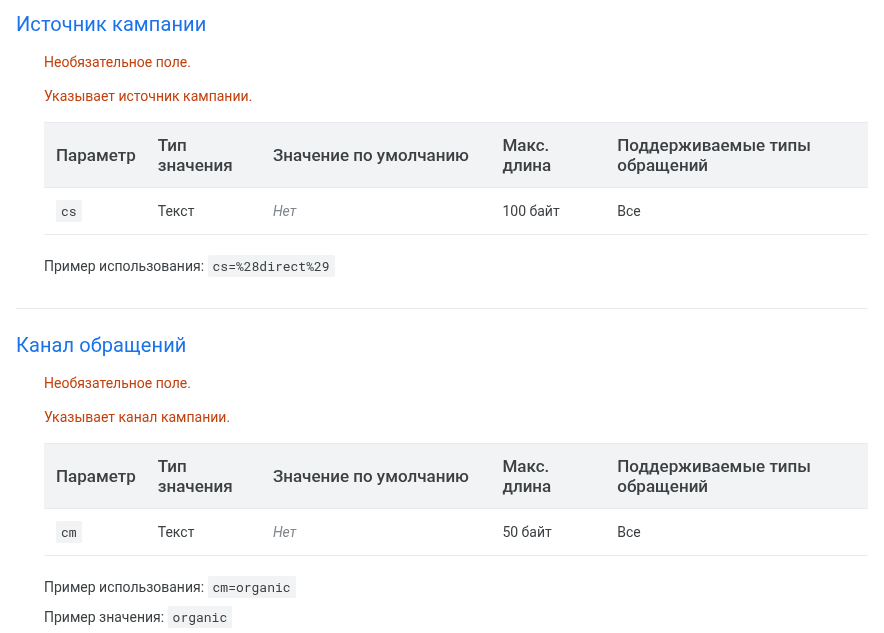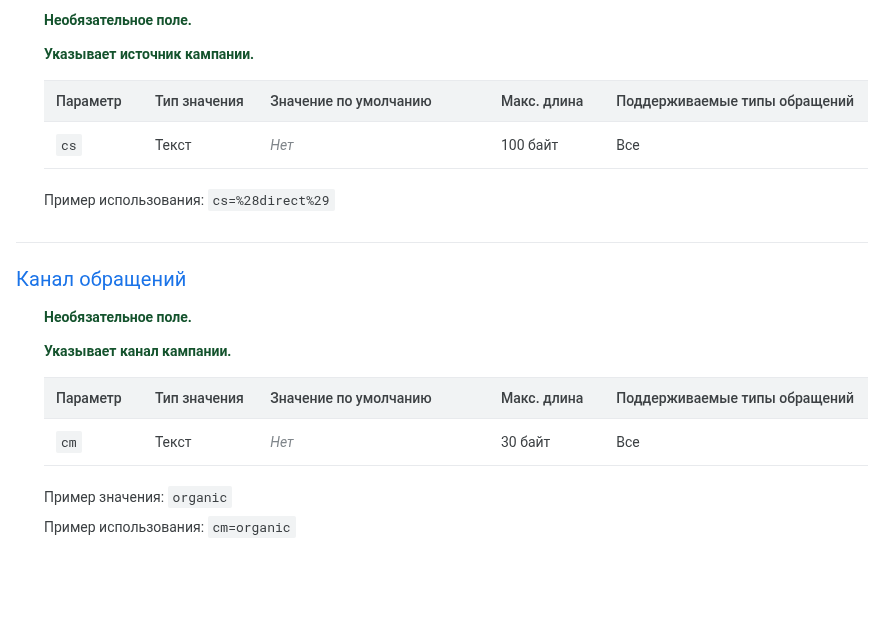--- a/index.html
+++ b/index.html
@@ -23,35 +23,34 @@
       font-weight: 400;
       margin: 0 0 18px 0;
       letter-spacing: 0.1px;
       cursor: pointer;
     }
     .indented {
       padding-left: 28px;
     }
     .desc-line {
       margin: 0 0 18px 0;
-      color: #14532d;
-      font-weight: bold;
+      color: #c2410c;
     }
     table {
       width: 100%;
       border-collapse: collapse;
       margin: 6px 0 18px 0;
     }
     th {
       background: #f1f3f4;
       border-top: 1px solid #e8eaed;
       border-bottom: 1px solid #e8eaed;
       text-align: left;
       font-weight: 500;
-      font-size: 14px;
+      font-size: 17px;
       padding: 12px 10px 12px 12px;
       color: #3c4043;
     }
     td {
       padding: 14px 10px 14px 12px;
       border-bottom: 1px solid #e8eaed;
       font-size: 14px;
       vertical-align: middle;
     }
     .code {
@@ -78,20 +77,21 @@
     .col-param { width: 12%; }
     .col-type  { width: 14%; }
     .col-def   { width: 28%; }
     .col-max   { width: 14%; }
     .col-sup   { width: 32%; }
   </style>
 </head>
 <body>
 
 <div class="section">
+  <h2 class="section-heading">Источник кампании</h2>
   <div class="indented">
     <p class="desc-line">Необязательное поле.</p>
     <p class="desc-line">Указывает источник кампании.</p>
 
     <table>
       <thead>
         <tr>
           <th class="col-param">Параметр</th>
           <th class="col-type">Тип значения</th>
           <th class="col-def">Значение по умолчанию</th>
@@ -132,26 +132,26 @@
           <th class="col-def">Значение по умолчанию</th>
           <th class="col-max">Макс. длина</th>
           <th class="col-sup">Поддерживаемые типы обращений</th>
         </tr>
       </thead>
       <tbody>
         <tr>
           <td><span class="code">cm</span></td>
           <td>Текст</td>
           <td><span class="muted-italic">Нет</span></td>
-          <td>30 байт</td>
+          <td>50 байт</td>
           <td>Все</td>
         </tr>
       </tbody>
     </table>
 
     <p class="example-line">
-      <span>Пример значения: </span><span class="code">organic</span>
+      <span>Пример использования: </span><span class="code">cm=organic</span>
     </p>
     <p class="example-line">
-      <span>Пример использования: </span><span class="code">cm=organic</span>
+      <span>Пример значения: </span><span class="code">organic</span>
     </p>
   </div>
 </div>
 
 </body></html>

